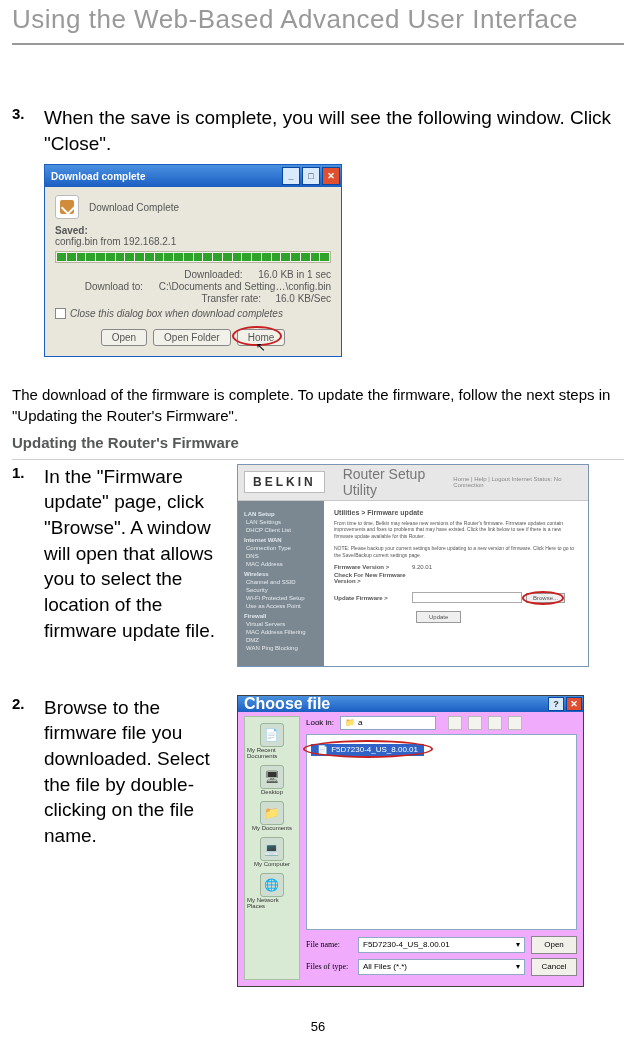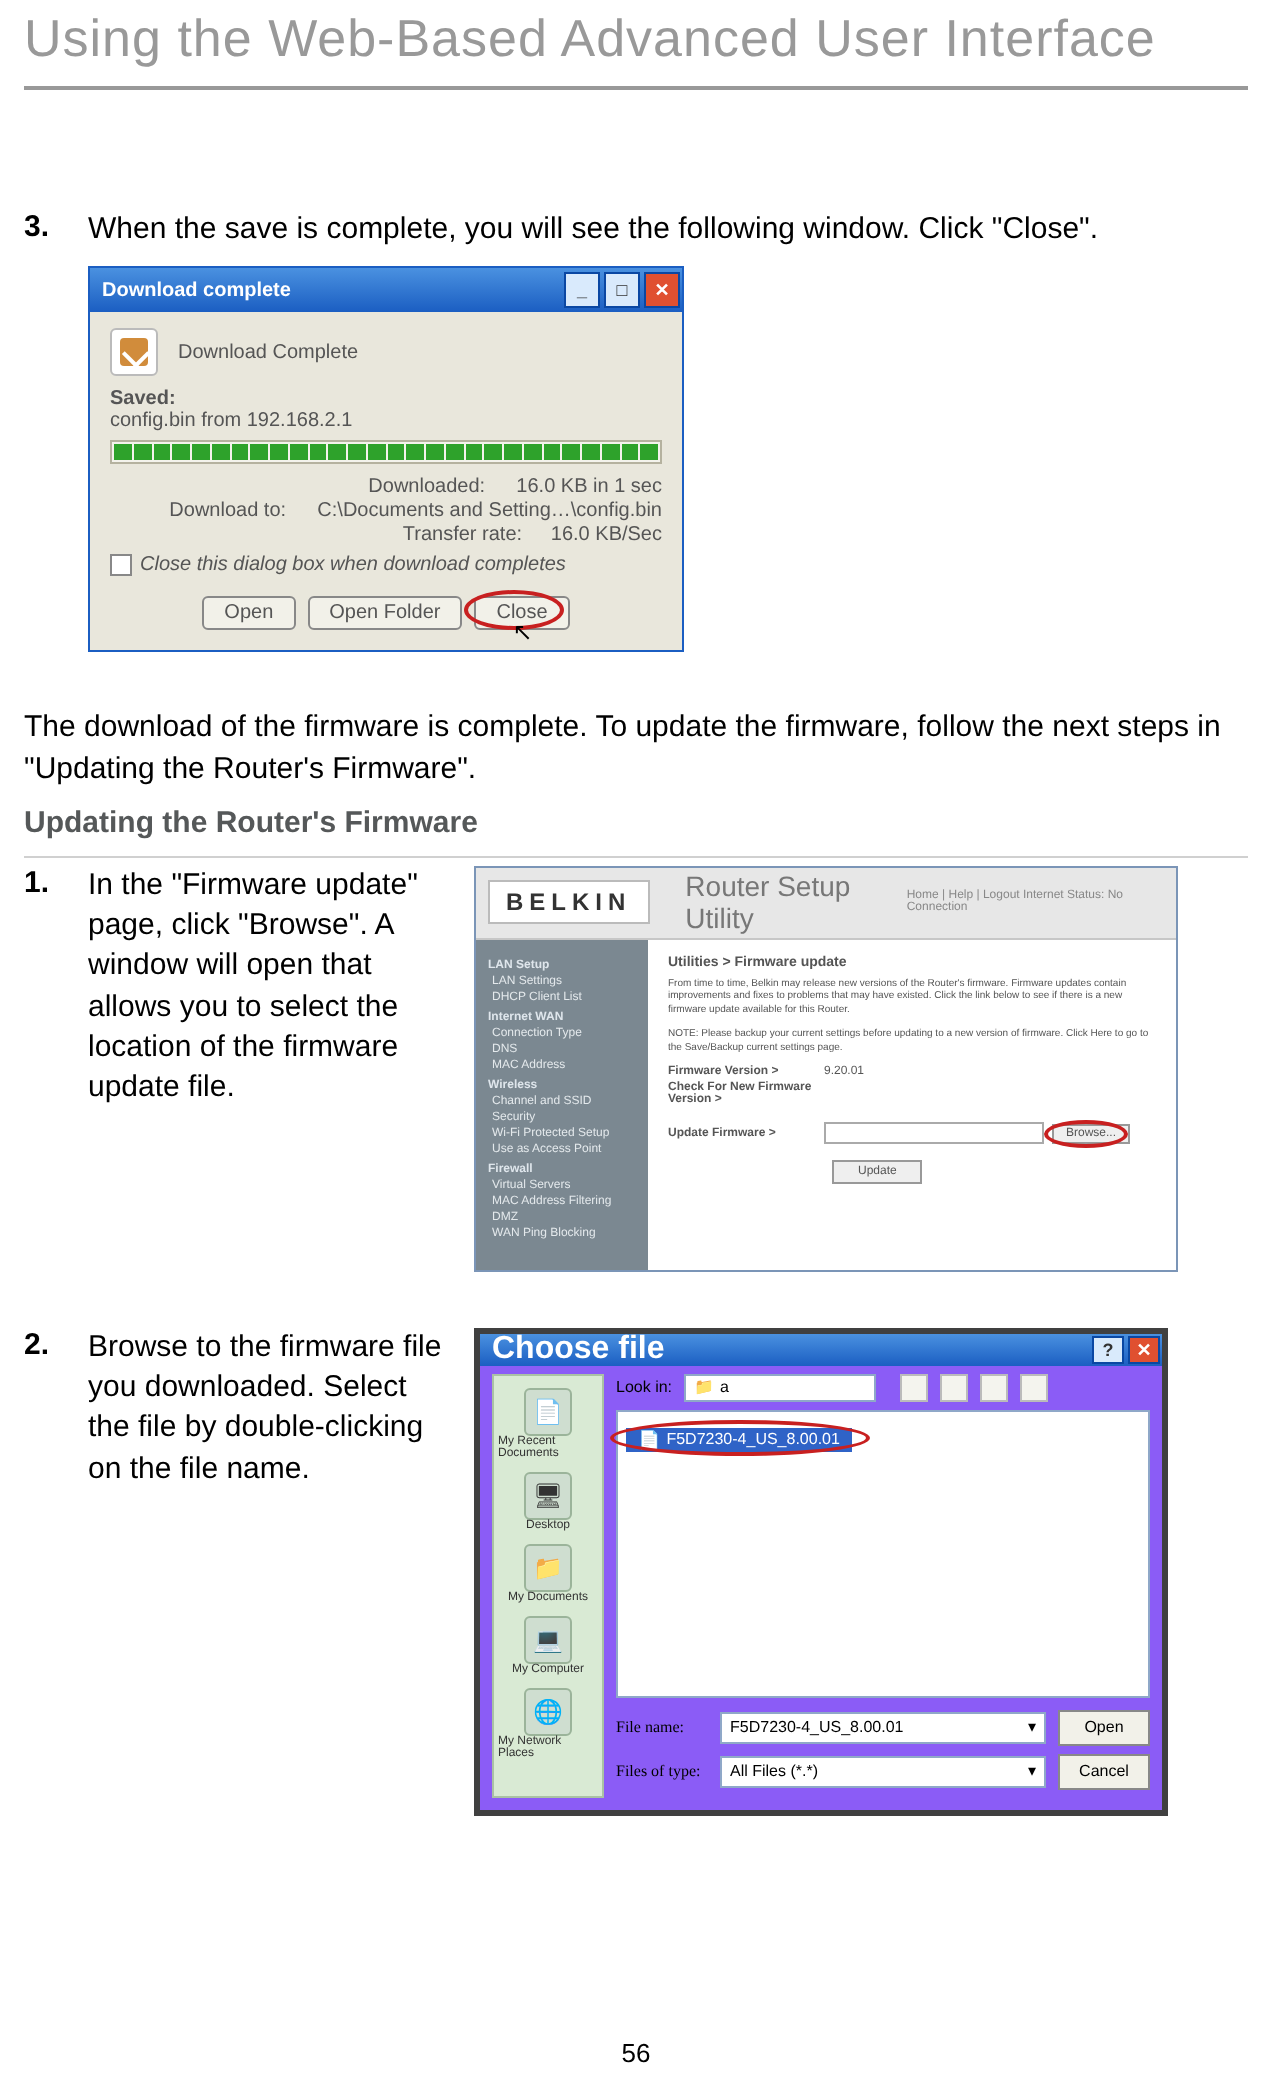--- a/index.html
+++ b/index.html
@@ -26,21 +26,21 @@
       display: flex;
       margin-bottom: 8px;
     }
     .step-num {
       font-weight: bold;
       font-size: 15px;
       width: 32px;
       flex-shrink: 0;
     }
     .step-text {
-      font-size: 15px;
+      font-size: 19px;
       line-height: 1.35;
       flex: 1;
     }
     .step-with-img {
       display: flex;
       align-items: flex-start;
       margin-bottom: 28px;
     }
     .step-with-img .step-text-col {
       width: 225px;
@@ -189,23 +189,23 @@
       position: relative;
     }
     .update-btn {
       font-size: 6px; padding: 2px 12px; background: #efefef; border: 1px solid #999;
       margin-left: 82px; margin-top: 6px; display: inline-block;
     }
 
     
     .choose-dialog {
       width: 347px;
-      height: 244px;
-      border: 3px solid #404040;
-      background: #8b5cf6;
+      height: 292px;
+      border: 1px solid #404040;
+      background: #f0abfc;
       position: relative;
     }
     .choose-dialog .dialog-titlebar {
       height: 16px;
     }
     .choose-body {
       display: flex;
       padding: 4px 6px 6px 6px;
       height: calc(100% - 16px);
     }
@@ -334,21 +334,21 @@
         <div>16.0 KB/Sec</div>
       </div>
     <div class="checkbox-row">
       <div class="checkbox-box"></div>
       <span>Close this dialog box when download completes</span>
     </div>
     <div class="dl-buttons">
       <div class="dl-btn">Open</div>
       <div class="dl-btn">Open Folder</div>
       <div class="dl-btn" style="position:relative;">
-        <span>Close</span>
+        <span>Home</span>
         <div class="oval-annot" style="top:-4px; left:-6px; width:50px; height:20px;"></div>
         <div class="cursor-annot" style="top:10px; left:18px;">↖</div>
       </div>
     </div>
   </div>
 </div>
 
 <div class="para">The download of the firmware is complete. To update the firmware, follow the next steps in "Updating the Router's Firmware".</div>
 <div class="subheading">Updating the Router's Firmware</div>
 

